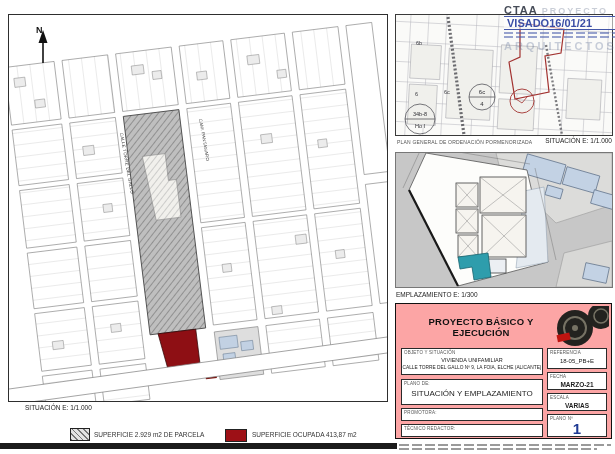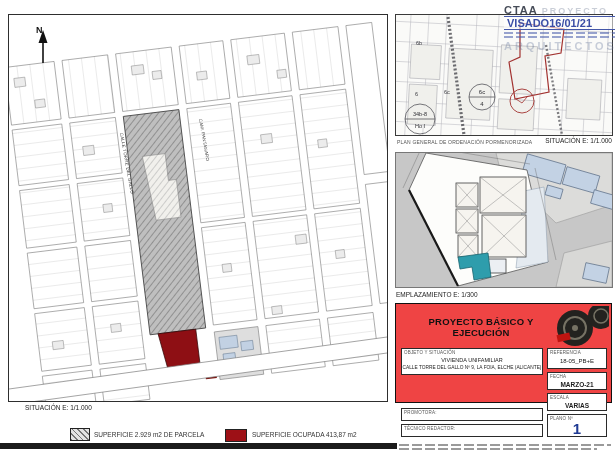--- a/index.html
+++ b/index.html
@@ -32,22 +32,22 @@
       padding:0 3px;color:#3b4ea6;font-weight:bold;font-size:11px;line-height:12px;}
   .stamp-lines i{display:block;height:2px;margin-top:2px;
       background:repeating-linear-gradient(90deg,rgba(70,90,170,.55) 0 9px,transparent 9px 12px);}
   .stamp-wm2{margin-top:2px;font-size:11px;font-weight:bold;letter-spacing:3px;
       color:rgba(90,110,150,.32);}
   
   .empl{position:absolute;left:395px;top:152px;width:218px;height:136px;
         border:1px solid #777;background:#c7c7c7;box-sizing:border-box;overflow:hidden;}
   .empl-cap{position:absolute;left:396px;top:291px;font-size:6.5px;color:#222;}
   
-  .titleblock{position:absolute;left:395px;top:303px;width:217px;height:100px;
-      border:1.4px solid #111;background:#ef4444;box-sizing:border-box;}
+  .titleblock{position:absolute;left:395px;top:303px;width:217px;height:136px;
+      border:1.4px solid #111;background:#fca5a5;box-sizing:border-box;}
   .tb-title{position:absolute;left:10px;top:12px;width:150px;text-align:center;
       font-size:9.5px;font-weight:600;letter-spacing:.2px;color:#111;}
   .tb-logo{position:absolute;right:2px;top:2px;width:64px;height:40px;overflow:hidden;}
   .fbox{position:absolute;border:1px solid #2a2a2a;background:#fff;box-sizing:border-box;}
   .flabel{position:absolute;top:1px;left:2px;font-size:4.5px;color:#555;letter-spacing:.2px;}
   .fval{position:absolute;left:0;right:0;text-align:center;color:#1c1c1c;}
   .b1{left:5px;top:44px;width:142px;height:27px;}
   .b1 .v1{top:8px;font-size:5.5px;}
   .b1 .v2{top:16px;font-size:4.8px;}
   .b2{left:5px;top:75px;width:142px;height:26px;}
@@ -325,20 +325,24 @@
         <circle cx="56" cy="10" r="13" fill="#23221f"></circle>
         <circle cx="56" cy="10" r="7" fill="none" stroke="#767264" stroke-width="1.6"></circle>
       </svg>
     </div>
 
     <div class="fbox b1">
       <span class="flabel">OBJETO Y SITUACIÓN</span>
       <div class="fval v1">VIVIENDA UNIFAMILIAR</div>
       <div class="fval v2">CALLE TORRE DEL GALLO Nº 9, LA FOIA, ELCHE (ALICANTE)</div>
     </div>
+    <div class="fbox b2">
+      <span class="flabel">PLANO DE:</span>
+      <div class="fval v1">SITUACIÓN Y EMPLAZAMIENTO</div>
+    </div>
     <div class="fbox b3">
       <span class="flabel">PROMOTORA:</span>
     </div>
     <div class="fbox b4">
       <span class="flabel">TÉCNICO REDACTOR:</span>
     </div>
 
     <div class="fbox r1">
       <span class="flabel">REFERENCIA</span>
       <div class="fval v1">18-05_PB+E</div>

